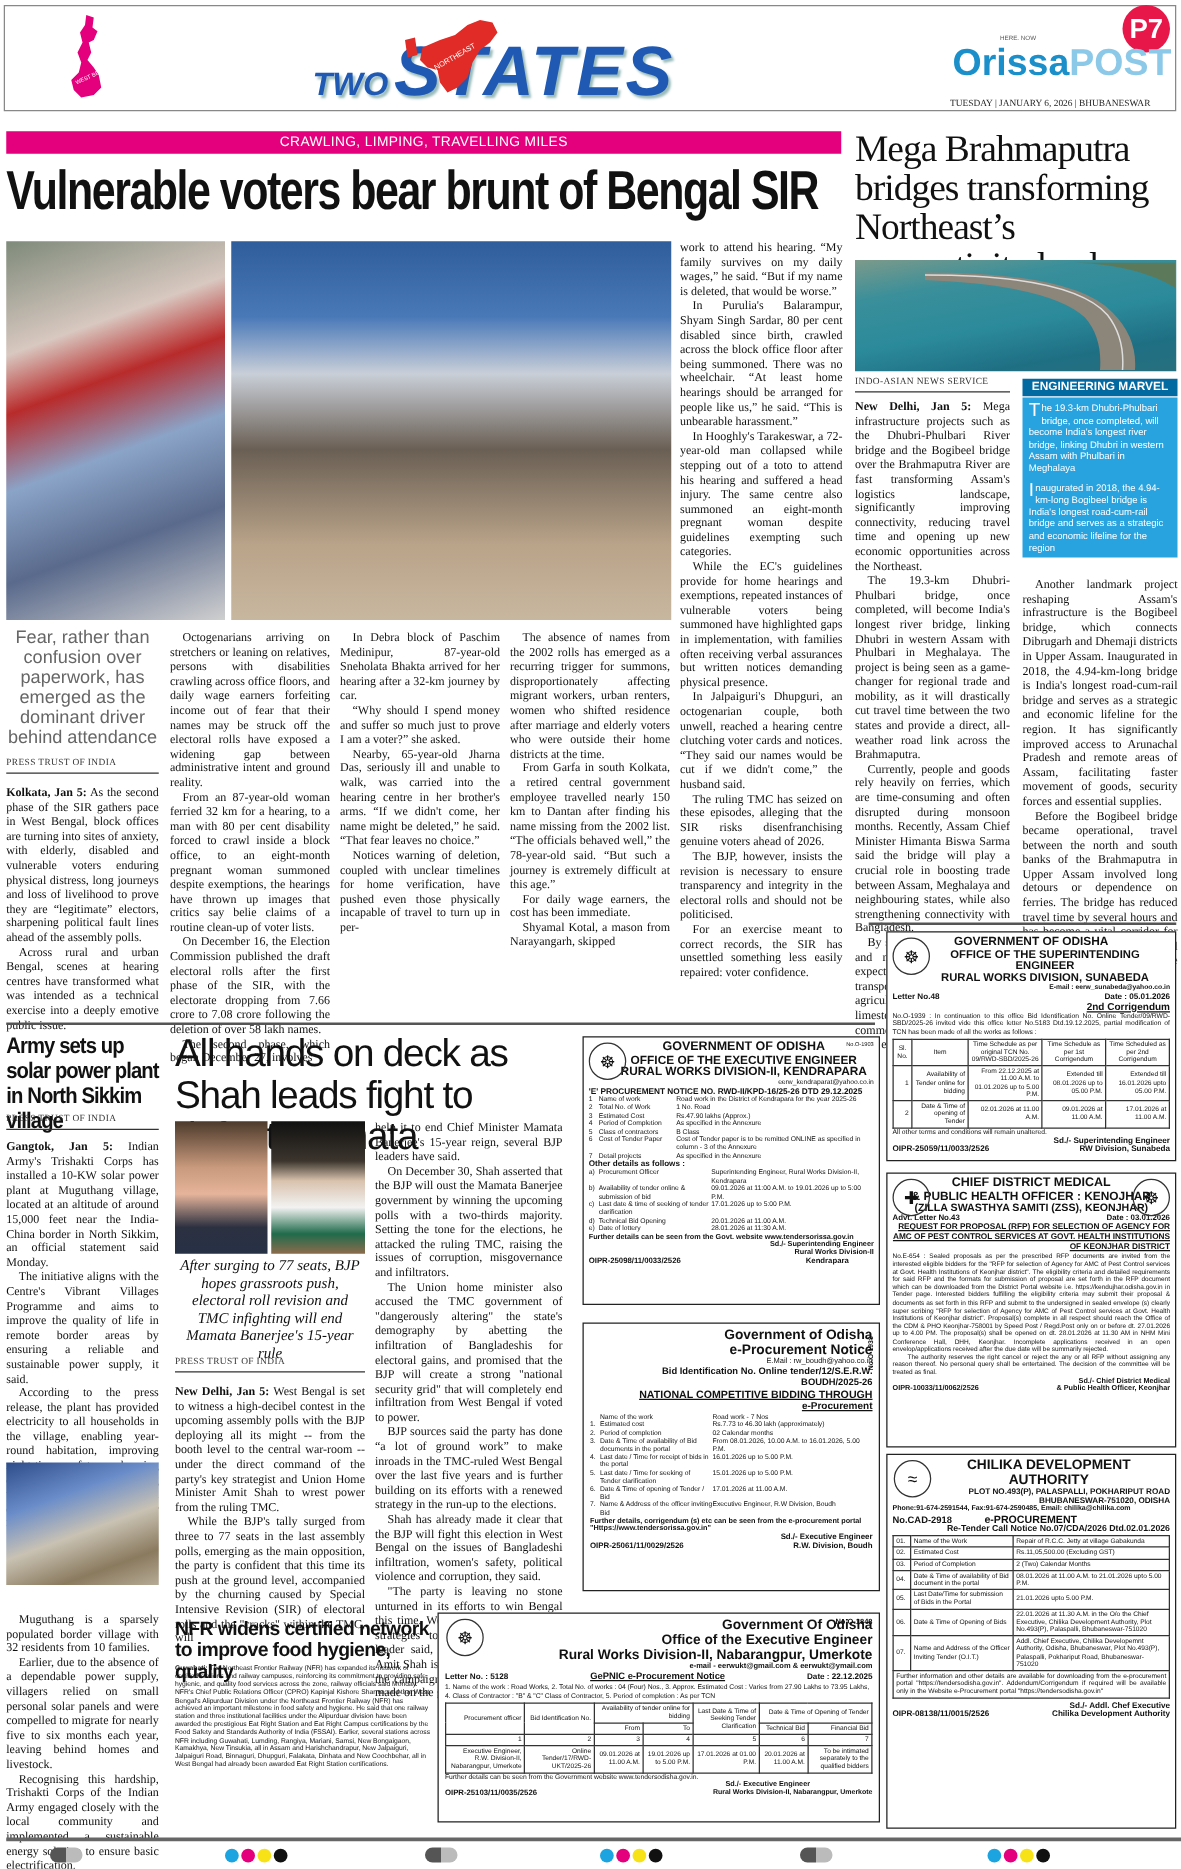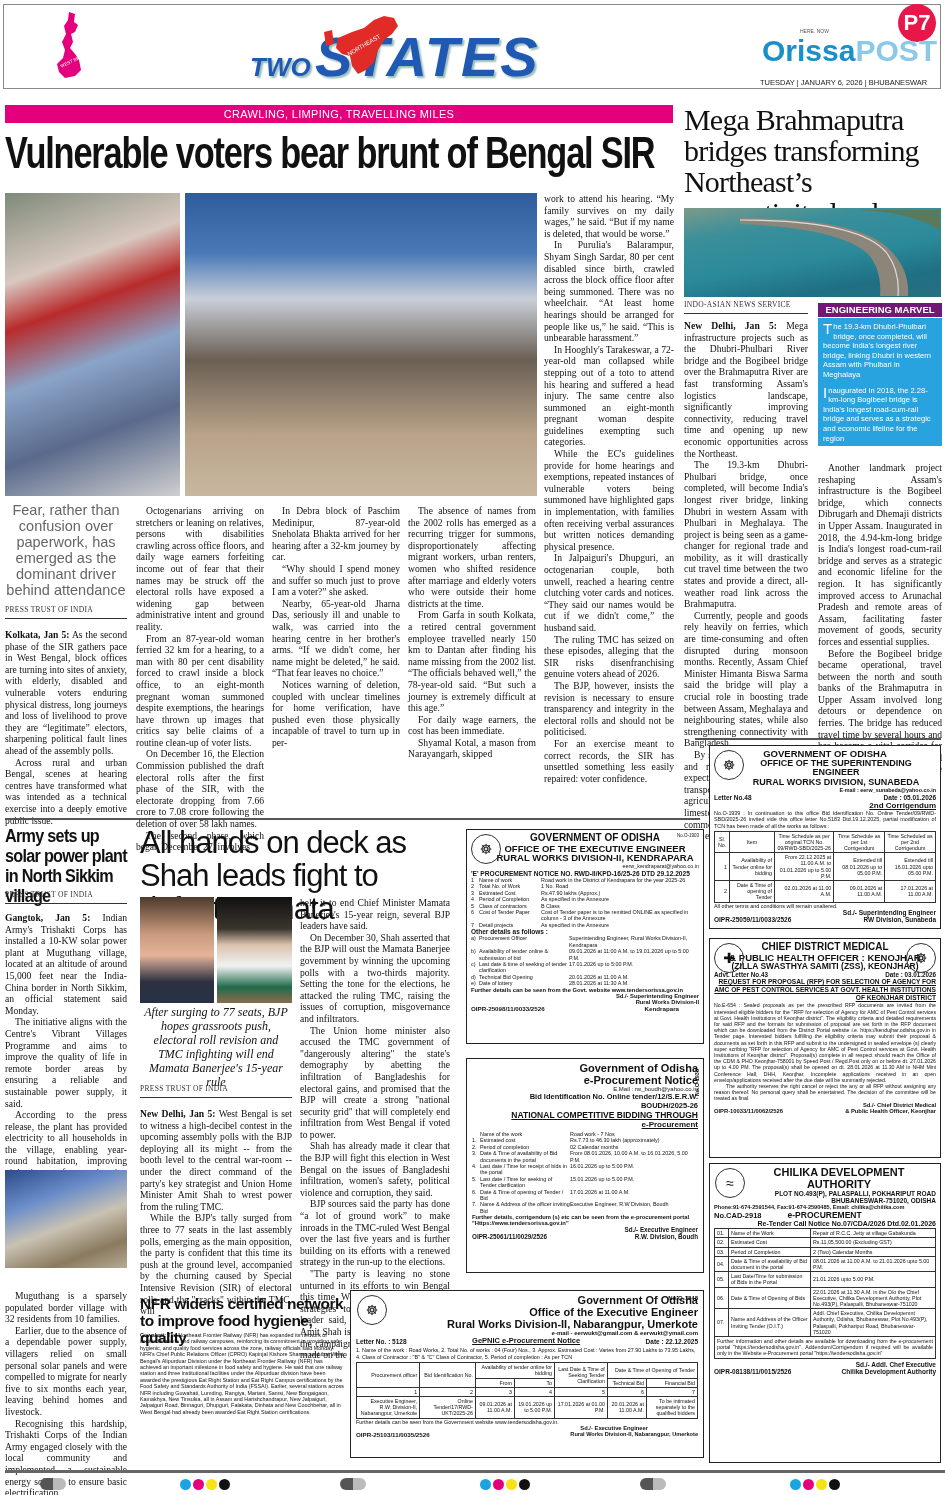--- a/index.html
+++ b/index.html
@@ -15,39 +15,39 @@
 #wb-map{left:55px;top:10px;width:32px;height:70px}
 #ne-map{left:322px;top:10px;width:90px;height:70px}
 #two-states{left:250px;top:24px;font-family:"Liberation Sans",sans-serif;font-weight:bold;font-style:italic;color:#1f59b3;text-shadow:2px 2px 2px #9bb}
 #two-states .small{font-size:26px}
 #two-states .big{font-size:56px;letter-spacing:2px}
 #p7{left:898px;top:4px;width:38px;height:38px;border-radius:50%;background:#e8174a;color:#fff;font-family:"Liberation Sans",sans-serif;font-weight:bold;font-size:22px;text-align:center;line-height:38px}
 #orissa-logo{left:762px;top:34px;font-family:"Liberation Sans",sans-serif;font-weight:bold;font-size:30px}
 #orissa-logo .o1{color:#1a8fc9}
 #orissa-logo .o2{color:#8cc8e8}
 #herenow{left:800px;top:28px;font-size:5px;font-family:"Liberation Sans",sans-serif;color:#555}
-#dateline-top{left:760px;top:78px;font-family:Liberation Sans, sans-serif;font-size:7.5px;color:#222}
+#dateline-top{left:760px;top:78px;font-family:Liberation Serif, serif;font-size:7.5px;color:#222}
 
 #kicker{left:5px;top:105px;width:668px;height:18px;background:#e4007c;color:#fff;text-align:center;font-family:"Liberation Sans",sans-serif;font-size:11px;line-height:18px;letter-spacing:.3px}
 #headline-main{left:5px;top:125px;width:670px;font-family:"Liberation Sans",sans-serif;font-weight:bold;font-size:44px;line-height:55px;letter-spacing:-1.5px;transform:scaleX(.78);transform-origin:left top;white-space:nowrap}
 #photo1{left:5px;top:193px;width:175px;height:303px;background:linear-gradient(160deg,#7e8a7a 0%,#d8c8c0 25%,#b82b2b 38%,#8aa4c8 55%,#5a6a8c 75%,#cfcfcf 100%)}
 #photo2{left:185px;top:193px;width:352px;height:303px;background:linear-gradient(180deg,#2f5d9c 0%,#4a79b8 20%,#c9cfd8 35%,#6a5f54 55%,#b9a389 80%,#c8b79f 100%)}
 #pull-quote{left:5px;top:502px;width:122px;text-align:center;font-family:"Liberation Sans",sans-serif;font-weight:normal;font-size:14.5px;line-height:16px;color:#666}
 #col1{left:5px;top:605px;width:122px}
 #col2{left:136px;top:505px;width:128px}
 #col3{left:272px;top:505px;width:128px}
 #col4{left:408px;top:505px;width:128px}
 #col5{left:544px;top:193px;width:130px}
 
 #ne-headline{left:684px;top:104px;width:258px;font-family:"Liberation Serif",serif;font-size:30px;line-height:31px;letter-spacing:-.8px}
 #bridge-photo{left:684px;top:208px;width:257px;height:89px;background:linear-gradient(170deg,#7c9a8a 0%,#3a8f9a 25%,#2b8a9a 55%,#1f6f83 80%,#276f7f 100%)}
 #bridge-deck{left:740px;top:210px;width:200px;height:86px}
 #ne-byline{left:684px;top:300px;width:124px}
 #ne-col1{left:684px;top:320px;width:124px}
-#eng-tag{left:818px;top:303px;width:124px;height:14px;background:#701a75;color:#fff;font-family:"Liberation Sans",sans-serif;font-weight:bold;font-size:9.5px;text-align:center;line-height:14px}
+#eng-tag{left:818px;top:303px;width:124px;height:14px;background:#0369a1;color:#fff;font-family:"Liberation Sans",sans-serif;font-weight:bold;font-size:9.5px;text-align:center;line-height:14px}
 #eng-box{left:818px;top:318px;width:124px;height:128px;background:#29a3df;color:#fff;padding:4px 5px;font-family:"Liberation Sans",sans-serif;font-size:7.6px;line-height:9.6px}
 #eng-box p{margin-bottom:6px}
 #eng-box .dc{font-size:15px;float:left;line-height:14px;margin-right:1px}
 #ne-col2{left:818px;top:462px;width:124px}
 
 .hrule{height:2px;background:#555}
 
 #army-head{left:5px;top:826px;width:126px;font-family:"Liberation Sans",sans-serif;font-weight:bold;font-size:18px;line-height:20px;letter-spacing:-.8px;transform:scaleX(.9);transform-origin:left top;width:140px}
 #army-byline{left:5px;top:890px;width:122px}
 #army-col{left:5px;top:912px;width:122px}
@@ -155,21 +155,21 @@
 <div id="ne-byline" class="abs byline">INDO-ASIAN NEWS SERVICE</div>
 <div id="ne-col1" class="abs body-text">
   <p class="first"><span class="dateline">New Delhi, Jan 5:</span><span> Mega infrastructure projects such as the Dhubri-Phulbari River bridge and the Bogibeel bridge over the Brahmaputra River are fast transforming Assam's logistics landscape, significantly improving connectivity, reducing travel time and opening up new economic opportunities across the Northeast.</span></p>
   <p>The 19.3-km Dhubri-Phulbari bridge, once completed, will become India's longest river bridge, linking Dhubri in western Assam with Phulbari in Meghalaya. The project is being seen as a game-changer for regional trade and mobility, as it will drastically cut travel time between the two states and provide a direct, all-weather road link across the Brahmaputra.</p>
     <p>Currently, people and goods rely heavily on ferries, which are time-consuming and often disrupted during monsoon months. Recently, Assam Chief Minister Himanta Biswa Sarma said the bridge will play a crucial role in boosting trade between Assam, Meghalaya and neighbouring states, while also strengthening connectivity with Bangladesh.</p>
     <p>By shortening routes to ports and markets, the project is expected to reduce transportation costs for agricultural produce, coal, limestone and other commodities, giving a fillip to local economies.</p>
 </div>
 <div id="eng-tag" class="abs">ENGINEERING MARVEL</div>
 <div id="eng-box" class="abs">
   <p><span class="dc">T</span><span>he 19.3-km Dhubri-Phulbari bridge, once completed, will become India's longest river bridge, linking Dhubri in western Assam with Phulbari in Meghalaya</span></p>
-  <p><span class="dc">I</span><span>naugurated in 2018, the 2.28-km-long Bogibeel bridge is India's longest road-cum-rail bridge and serves as a strategic and economic lifeline for the region</span></p>
+  <p><span class="dc">I</span><span>naugurated in 2018, the 4.94-km-long Bogibeel bridge is India's longest road-cum-rail bridge and serves as a strategic and economic lifeline for the region</span></p>
 </div>
 <div id="ne-col2" class="abs body-text">
   <p>Another landmark project reshaping Assam's infrastructure is the Bogibeel bridge, which connects Dibrugarh and Dhemaji districts in Upper Assam. Inaugurated in 2018, the 4.94-km-long bridge is India's longest road-cum-rail bridge and serves as a strategic and economic lifeline for the region. It has significantly improved access to Arunachal Pradesh and remote areas of Assam, facilitating faster movement of goods, security forces and essential supplies.</p>
     <p>Before the Bogibeel bridge became operational, travel between the north and south banks of the Brahmaputra in Upper Assam involved long detours or dependence on ferries. The bridge has reduced travel time by several hours and has become a vital corridor for industries such as tea, oil and natural gas, which form the backbone of Assam's economy.</p>
 </div>
 <div class="abs hrule" style="left:5px;top:818px;width:695px"></div>
 <div class="abs hrule" style="left:695px;top:738px;width:246px;height:1.5px"></div>
 
 <div id="army-head" class="abs">Army sets up solar power plant in North Sikkim village</div>
 <div id="army-byline" class="abs byline">PRESS TRUST OF INDIA</div>
@@ -191,22 +191,22 @@
 <div id="shah-caption" class="abs">After surging to 77 seats, BJP hopes grassroots push, electoral roll revision and TMC infighting will end Mamata Banerjee's 15-year rule</div>
 <div id="shah-byline" class="abs byline">PRESS TRUST OF INDIA</div>
 <div id="shah-col1" class="abs body-text">
   <p class="first"><span class="dateline">New Delhi, Jan 5:</span><span> West Bengal is set to witness a high-decibel contest in the upcoming assembly polls with the BJP deploying all its might -- from the booth level to the central war-room -- under the direct command of the party's key strategist and Union Home Minister Amit Shah to wrest power from the ruling TMC.</span></p>
   <p>While the BJP's tally surged from three to 77 seats in the last assembly polls, emerging as the main opposition, the party is confident that this time its push at the ground level, accompanied by the churning caused by Special Intensive Revision (SIR) of electoral rolls and the "cracks" within the TMC, will</p>
 </div>
 <div id="shah-col2" class="abs body-text">
   <p class="first">help it to end Chief Minister Mamata Banerjee's 15-year reign, several BJP leaders have said.</p>
     <p>On December 30, Shah asserted that the BJP will oust the Mamata Banerjee government by winning the upcoming polls with a two-thirds majority. Setting the tone for the elections, he attacked the ruling TMC, raising the issues of corruption, misgovernance and infiltrators.</p>
     <p>The Union home minister also accused the TMC government of "dangerously altering" the state's demography by abetting the infiltration of Bangladeshis for electoral gains, and promised that the BJP will create a strong "national security grid" that will completely end infiltration from West Bengal if voted to power.</p>
+    <p>BJP sources said the party has done “a lot of ground work” to make inroads in the TMC-ruled West Bengal over the last five years and is further building on its efforts with a renewed strategy in the run-up to the elections.</p>
     <p>Shah has already made it clear that the BJP will fight this election in West Bengal on the issues of Bangladeshi infiltration, women's safety, political violence and corruption, they said.</p>
-    <p>BJP sources said the party has done “a lot of ground work” to make inroads in the TMC-ruled West Bengal over the last five years and is further building on its efforts with a renewed strategy in the run-up to the elections.</p>
     <p>"The party is leaving no stone unturned in its efforts to win Bengal this time. We are working on several strategies to gain success," a BJP leader said, adding, "Home Minister Amit Shah is personally overseeing all the campaigns and other efforts being made on the ground."</p>
 </div>
 
 <div id="nfr-head" class="abs">NFR widens certified network to improve food hygiene, quality</div>
 <div id="nfr-body" class="abs"><span class="b">Guwahati:</span><span> The Northeast Frontier Railway (NFR) has expanded its network of certified stations and railway campuses, reinforcing its commitment to providing safe, hygienic, and quality food services across the zone, railway officials said Monday. NFR's Chief Public Relations Officer (CPRO) Kapinjal Kishore Sharma said that West Bengal's Alipurduar Division under the Northeast Frontier Railway (NFR) has achieved an important milestone in food safety and hygiene. He said that one railway station and three institutional facilities under the Alipurduar division have been awarded the prestigious Eat Right Station and Eat Right Campus certifications by the Food Safety and Standards Authority of India (FSSAI). Earlier, several stations across NFR including Guwahati, Lumding, Rangiya, Mariani, Samsi, New Bongaigaon, Kamakhya, New Tinsukia, all in Assam and Harishchandrapur, New Jalpaiguri, Jalpaiguri Road, Binnaguri, Dhupguri, Falakata, Dinhata and New Coochbehar, all in West Bengal had already been awarded Eat Right Station certifications.</span></div>
 
 <div id="ad-sunabeda" class="abs ad">
   <div class="emblem" style="left:4px;top:4px">☸</div>
   <div class="ad-title" style="font-size:9.5px">GOVERNMENT OF ODISHA</div>
   <div class="ad-title" style="font-size:9px;padding-left:22px">OFFICE OF THE SUPERINTENDING ENGINEER</div>

